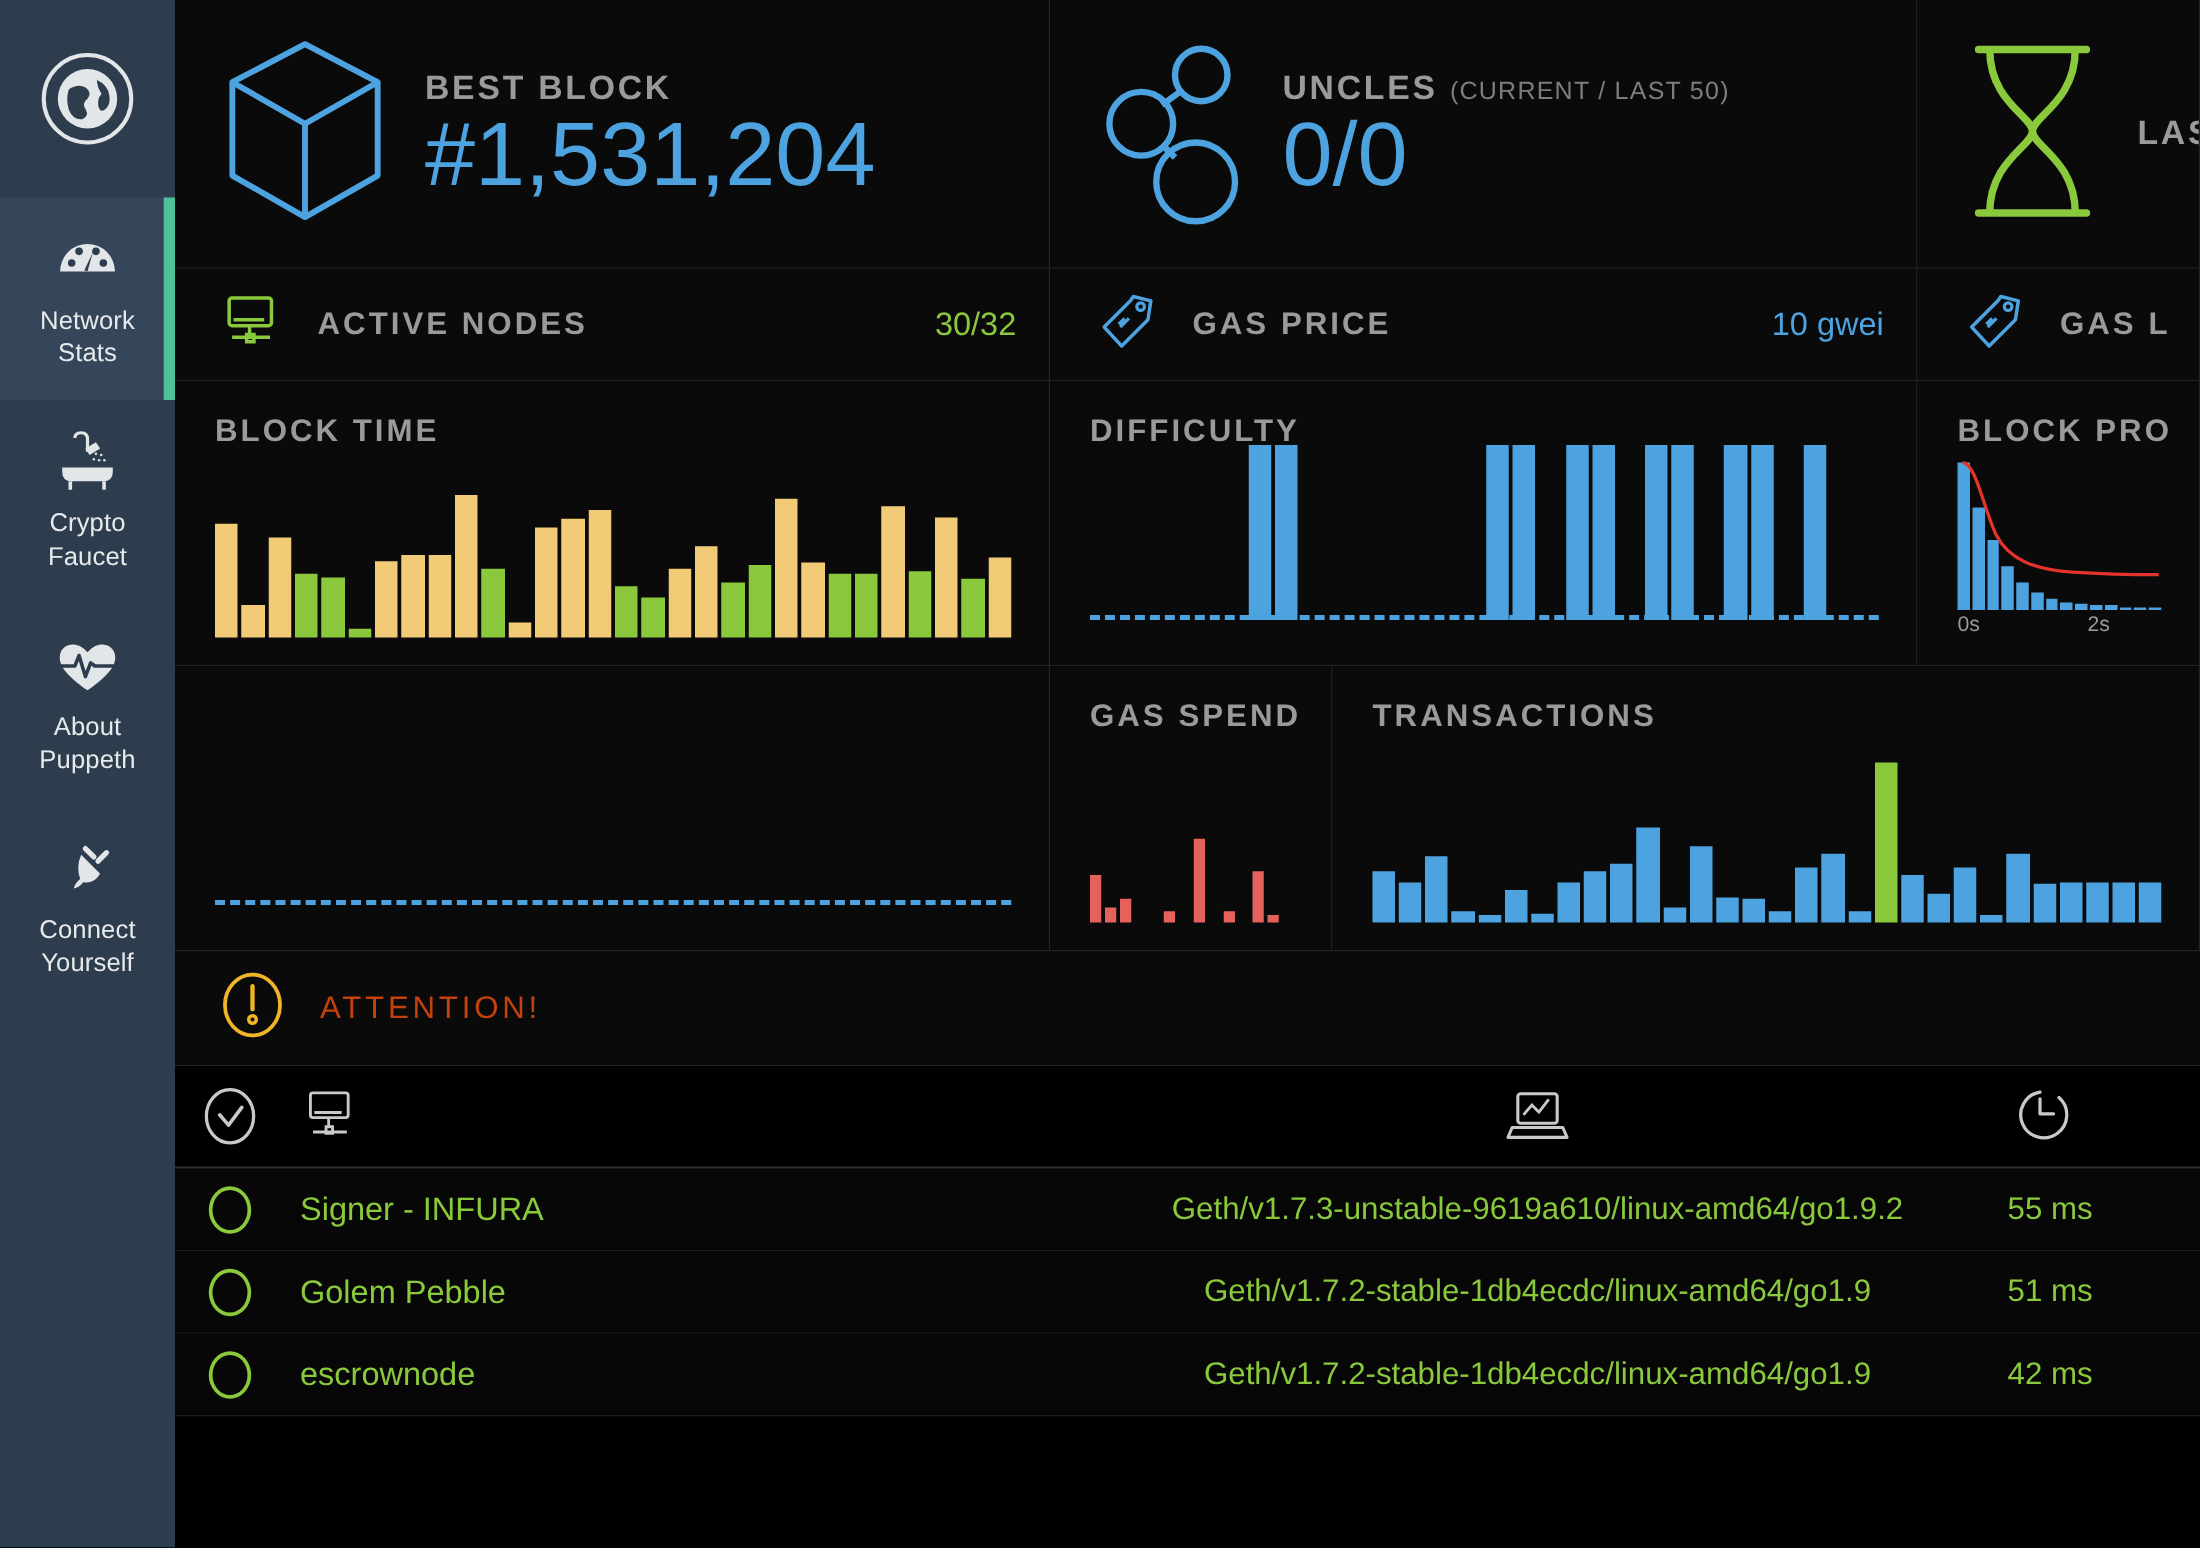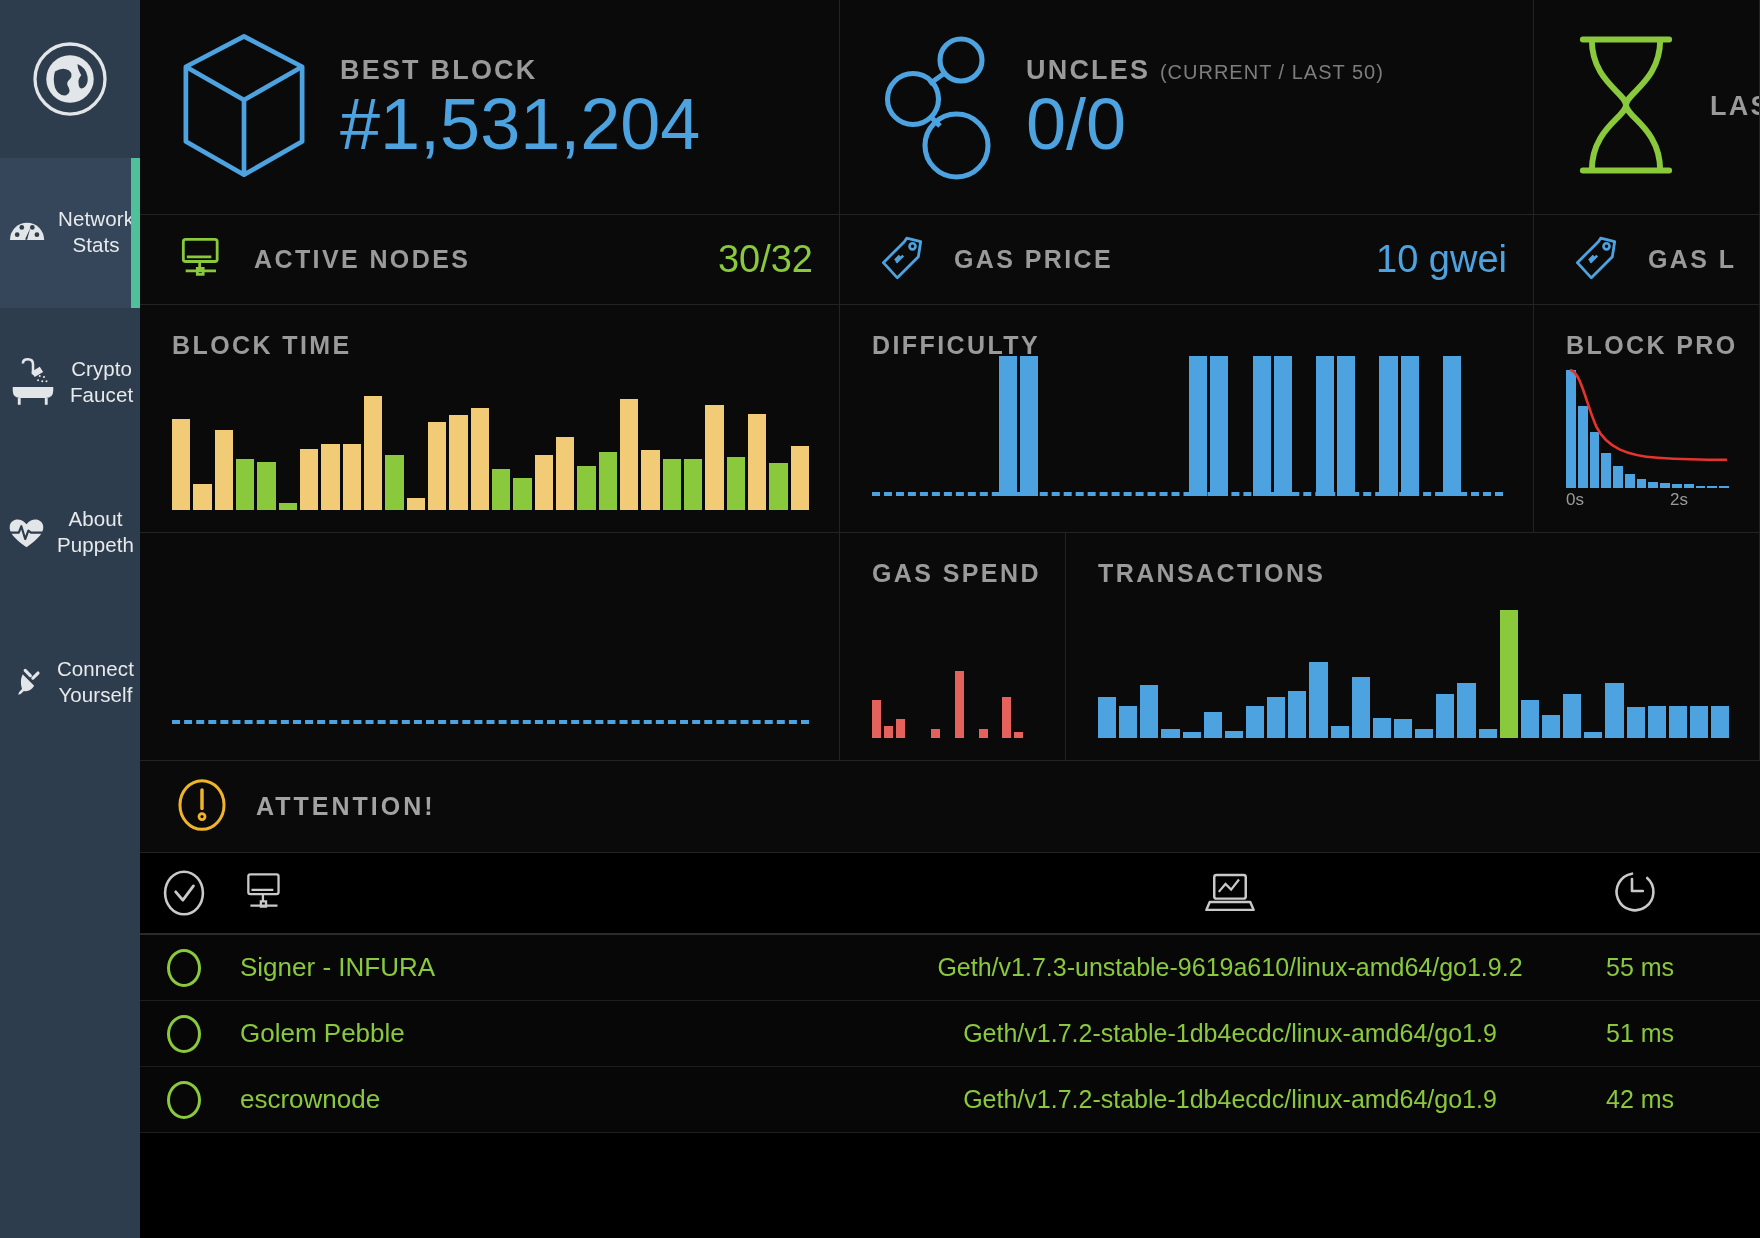--- a/index.html
+++ b/index.html
@@ -19,21 +19,21 @@
     align-items: stretch;
   }
   .brand {
     height: 158px;
     display: flex; align-items: center; justify-content: center;
     background: #2e3d4d;
   }
   .nav-item {
     position: relative;
     padding: 22px 6px 24px 6px;
-    display: flex; 
+    display: flex; flex-direction: column;
     align-items: center; justify-content: flex-start;
     gap: 10px;
     color: #e3e6e8;
     cursor: pointer;
     min-height: 150px;
   }
   .nav-item.active { background: #36465a; }
   .nav-item.active::after {
     content: ""; position: absolute; right: 0; top: 0; bottom: 0;
     width: 9px; background: #4fc19a;
@@ -72,21 +72,21 @@
     font-size: 72px; color: #4da3e0; line-height: 1.0;
     margin-top: 2px; font-weight: 300; white-space: nowrap;
   }
   .bigstat .value.green { color: #8ac83c; }
 
   
   .ministat { height: 90px; display: flex; align-items: center; padding: 0 26px 0 34px; gap: 24px; overflow: hidden; }
   .ministat .label {
     font-size: 25px; font-weight: 700; letter-spacing: 2.4px; color: #9a9a9a; white-space: nowrap;
   }
-  .ministat .val { margin-left: auto; font-size: 38px; white-space: nowrap; font-weight: 300; }
+  .ministat .val { margin-left: auto; font-size: 26px; white-space: nowrap; font-weight: 300; }
   .val.green { color: #8ac83c; }
   .val.blue  { color: #4da3e0; }
 
   
   .chart-cell { height: 228px; padding: 26px 30px 22px 32px; display: flex; flex-direction: column; }
   .chart-title {
     font-size: 25px; font-weight: 700; letter-spacing: 2.4px; color: #9a9a9a;
     white-space: nowrap; margin-bottom: 4px;
   }
   .chart-title .sub { font-size: 18px; font-weight: 700; letter-spacing: 1.1px; color: #7a7a7a; }
@@ -102,21 +102,21 @@
   .prop-wrap { flex: 1; position: relative; min-height: 0; }
   .prop-bars { position: absolute; inset: 0; display: flex; align-items: flex-end; gap: 2px; }
   .prop-curve { position: absolute; inset: 0; }
 
   
   .attn {
     height: 92px; display: flex; align-items: center; gap: 26px;
     padding: 0 34px; background: #0a0a0a;
     border-bottom: 1px solid #232323;
   }
-  .attn-label { font-size: 25px; font-weight: 700; letter-spacing: 3px; color: #a3a3a3; }
+  .attn-label { font-size: 25px; font-weight: 400; letter-spacing: 3px; color: #c2410c; }
 
   
   .table { background: #000; }
   .thead {
     display: flex; align-items: center; height: 82px;
     border-bottom: 2px solid #2b2b2b; background:#000;
   }
   .trow {
     display: flex; align-items: center; height: 66px;
     border-bottom: 1px solid #1d1d1d; background: #070707;

